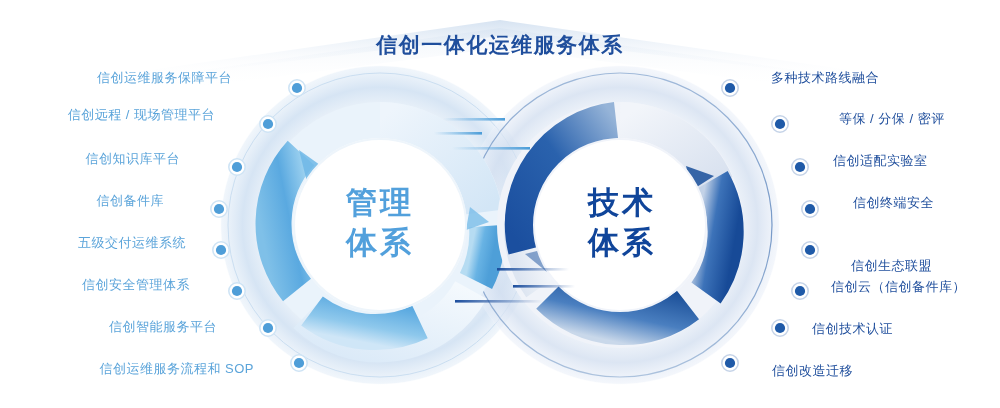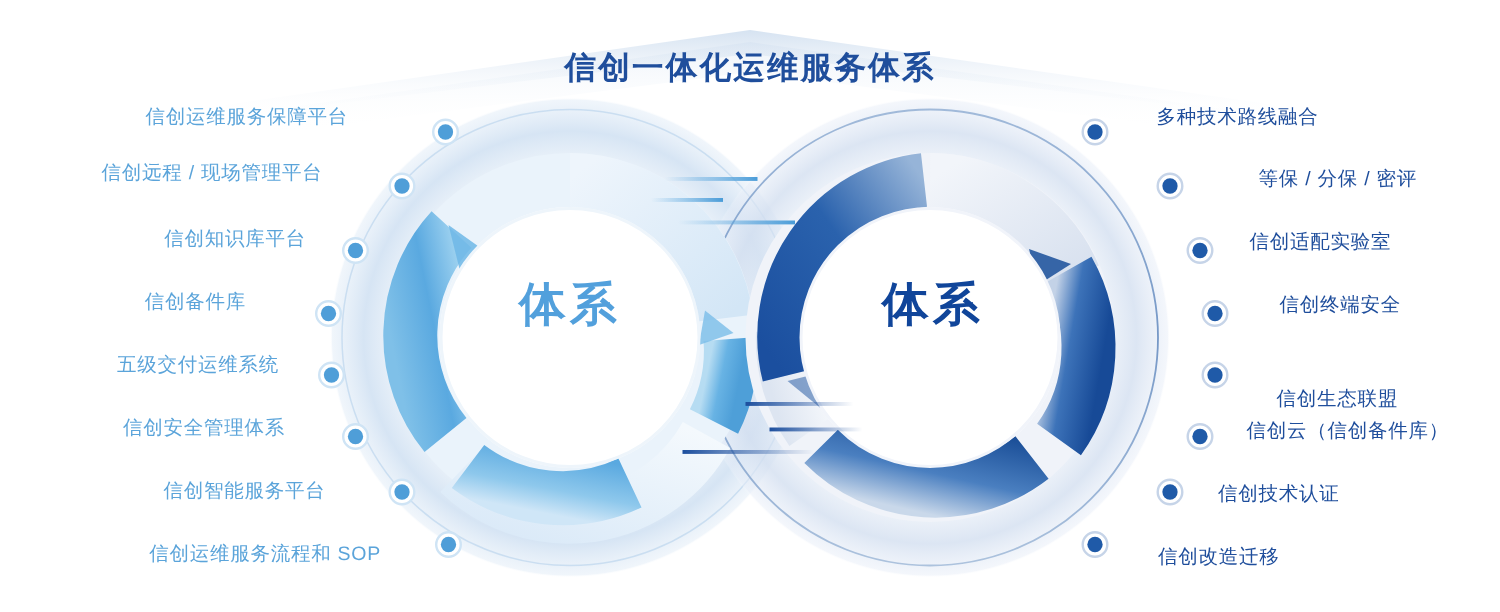--- a/index.html
+++ b/index.html
@@ -252,34 +252,36 @@
         <circle cx="780" cy="328" r="5.1" fill="#1f5aa8"></circle>
         <circle cx="730" cy="363" r="8.2" fill="#ffffff" stroke="#c6d4e8" stroke-width="1.6"></circle>
         <circle cx="730" cy="363" r="5.1" fill="#1f5aa8"></circle>
       </g>
   </svg>
 
   <div id="main-title">信创一体化运维服务体系</div>
 
   <div id="hub-left">
     <div class="hub-text" id="hub-left-text">
+      <div>管理</div>
       <div>体系</div>
     </div>
   </div>
 
   <div id="hub-right">
     <div class="hub-text" id="hub-right-text">
+      <div>技术</div>
       <div>体系</div>
     </div>
   </div>
 
   <div id="left-labels">
       <div class="label label-left" style="top: 71px; right: 768px;">信创运维服务保障平台</div>
       <div class="label label-left" style="top: 108px; right: 785px;">信创远程 / 现场管理平台</div>
-      <div class="label label-left" style="top: 152px; right: 796px; text-align: center;">信创知识库平台</div>
+      <div class="label label-left" style="top: 152px; right: 820px; text-align: center;">信创知识库平台</div>
       <div class="label label-left" style="top: 194px; right: 836px;">信创备件库</div>
       <div class="label label-left" style="top: 236px; right: 814px;">五级交付运维系统</div>
       <div class="label label-left" style="top: 278px; right: 810px;">信创安全管理体系</div>
       <div class="label label-left" style="top: 320px; right: 783px;">信创智能服务平台</div>
       <div class="label label-left" style="top: 362px; right: 746px;">信创运维服务流程和 SOP</div>
     </div>
   <div id="right-labels">
       <div class="label label-right" style="top: 71px; left: 771px; text-align: center;">多种技术路线融合</div>
       <div class="label label-right" style="top: 112px; left: 812px; margin-left: 27px;">等保 / 分保 / 密评</div>
       <div class="label label-right" style="top: 154px; left: 833px;">信创适配实验室</div>

